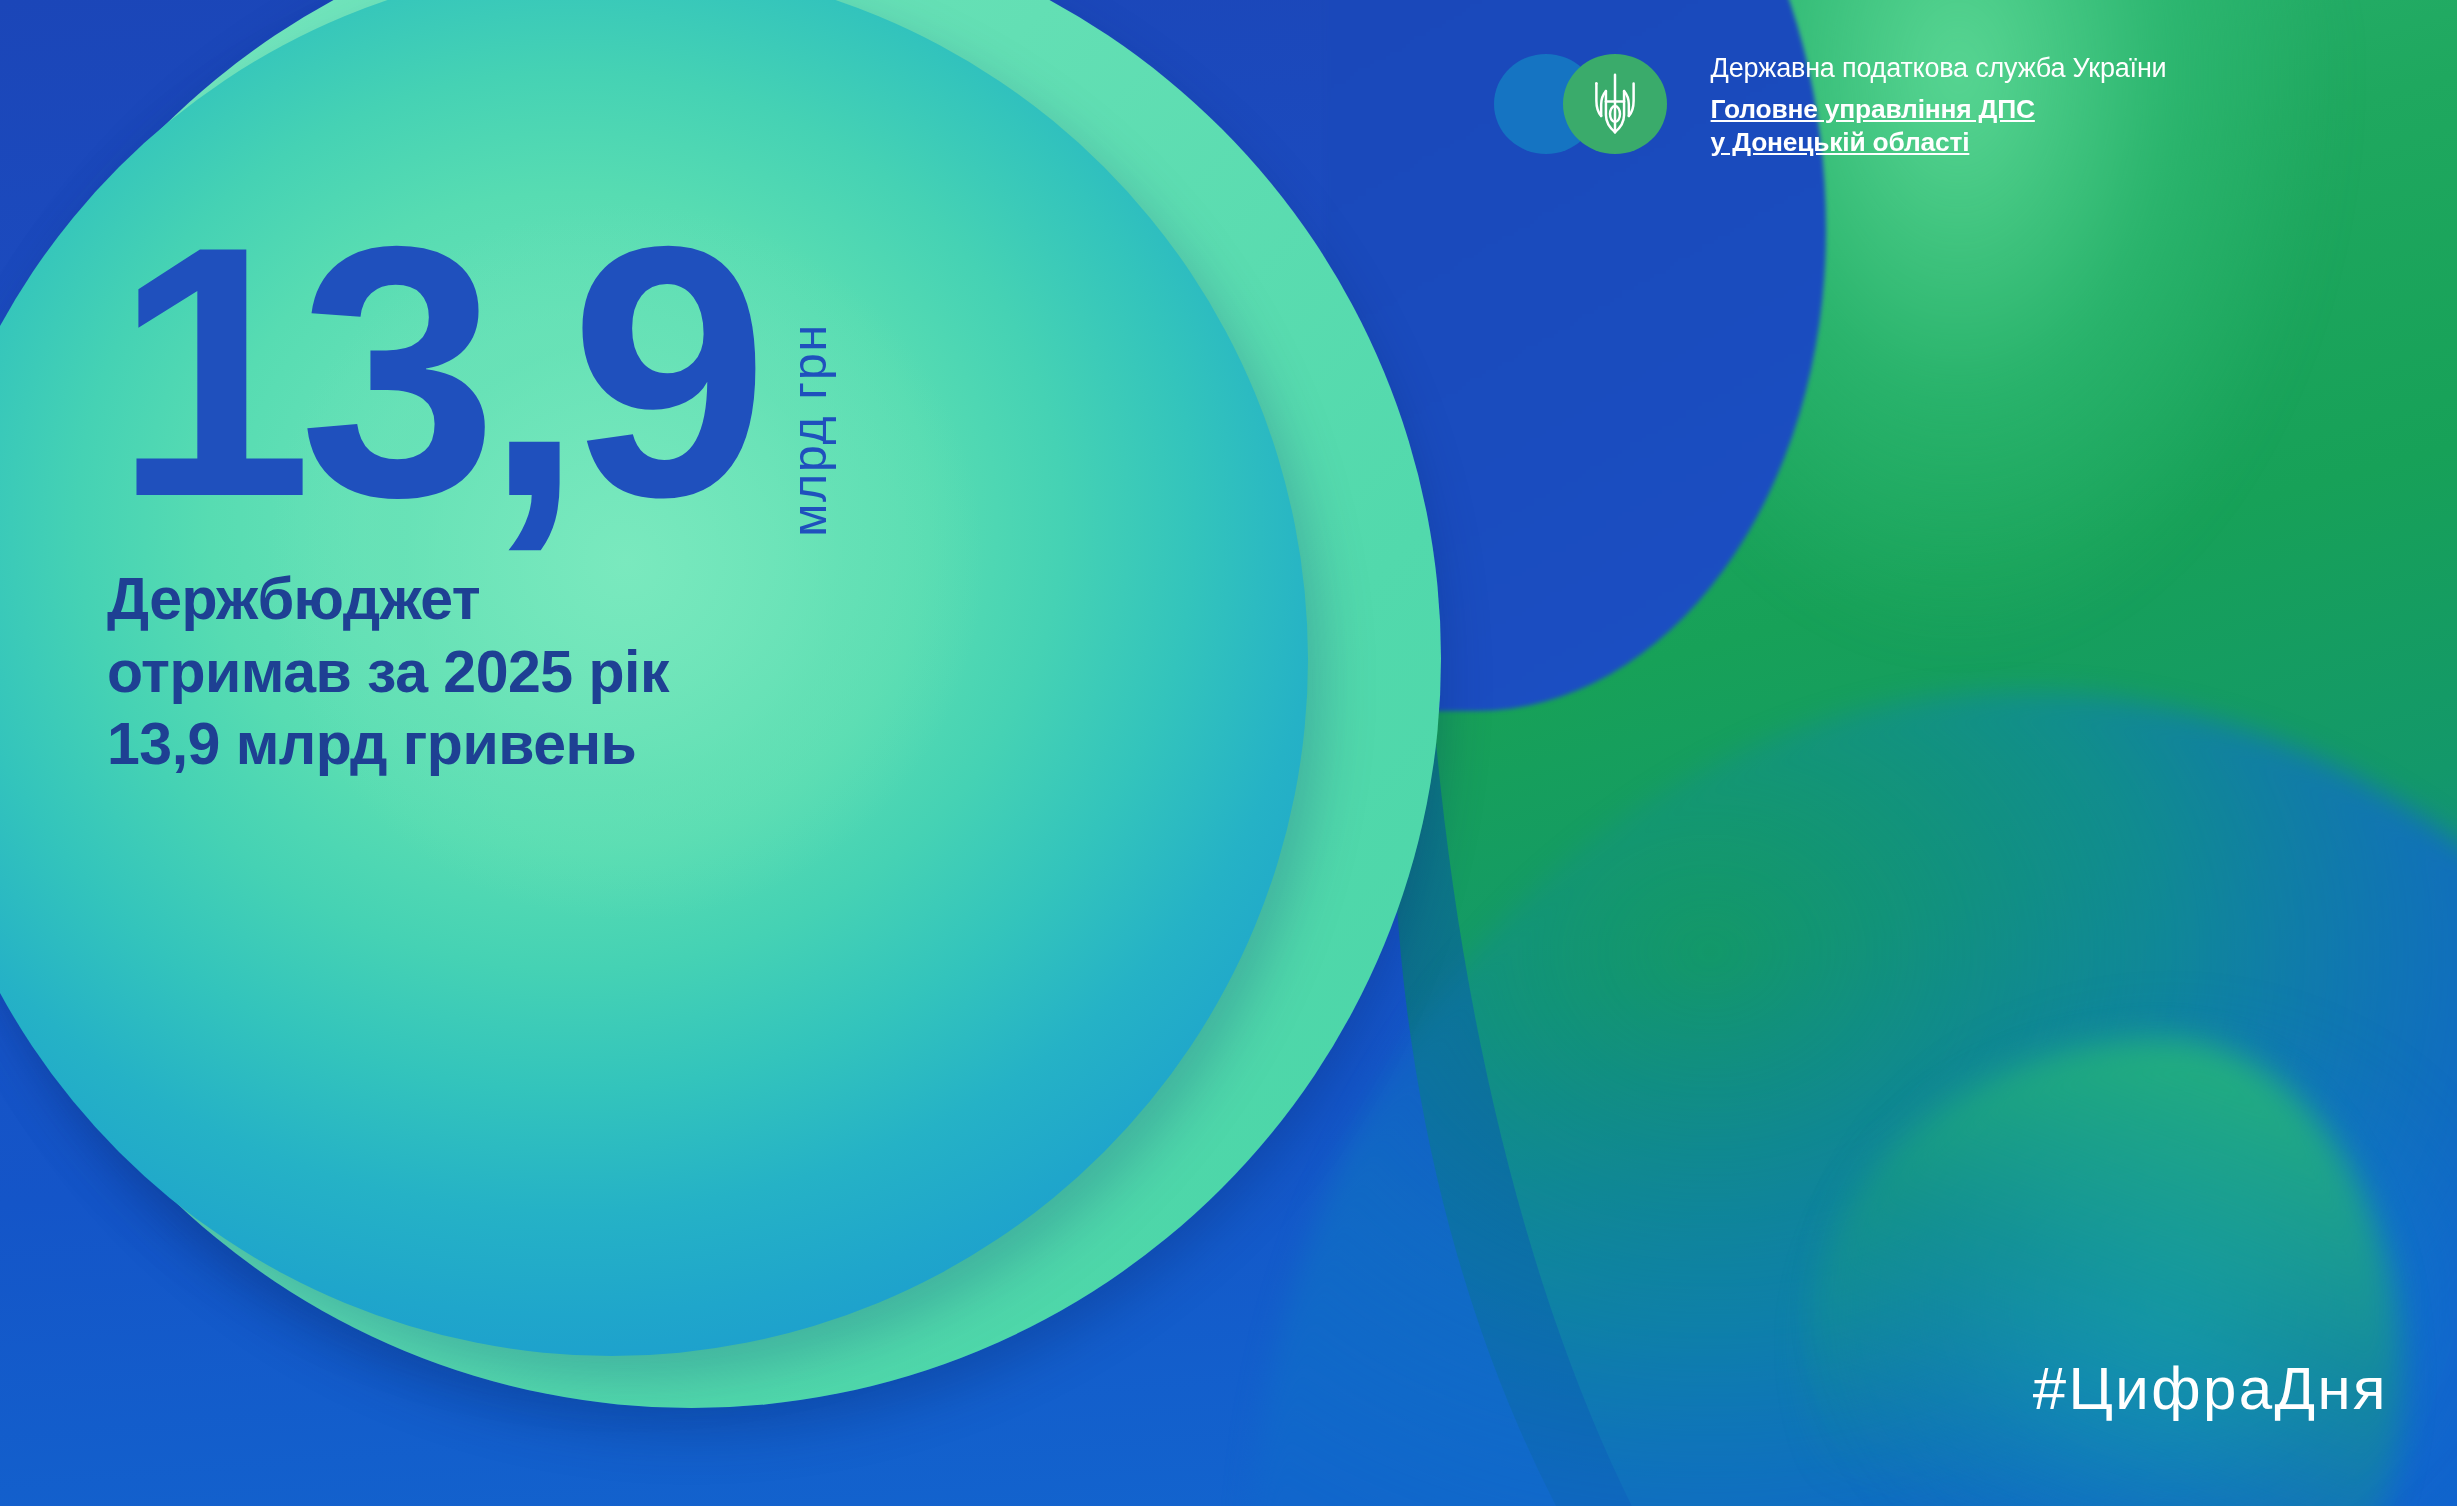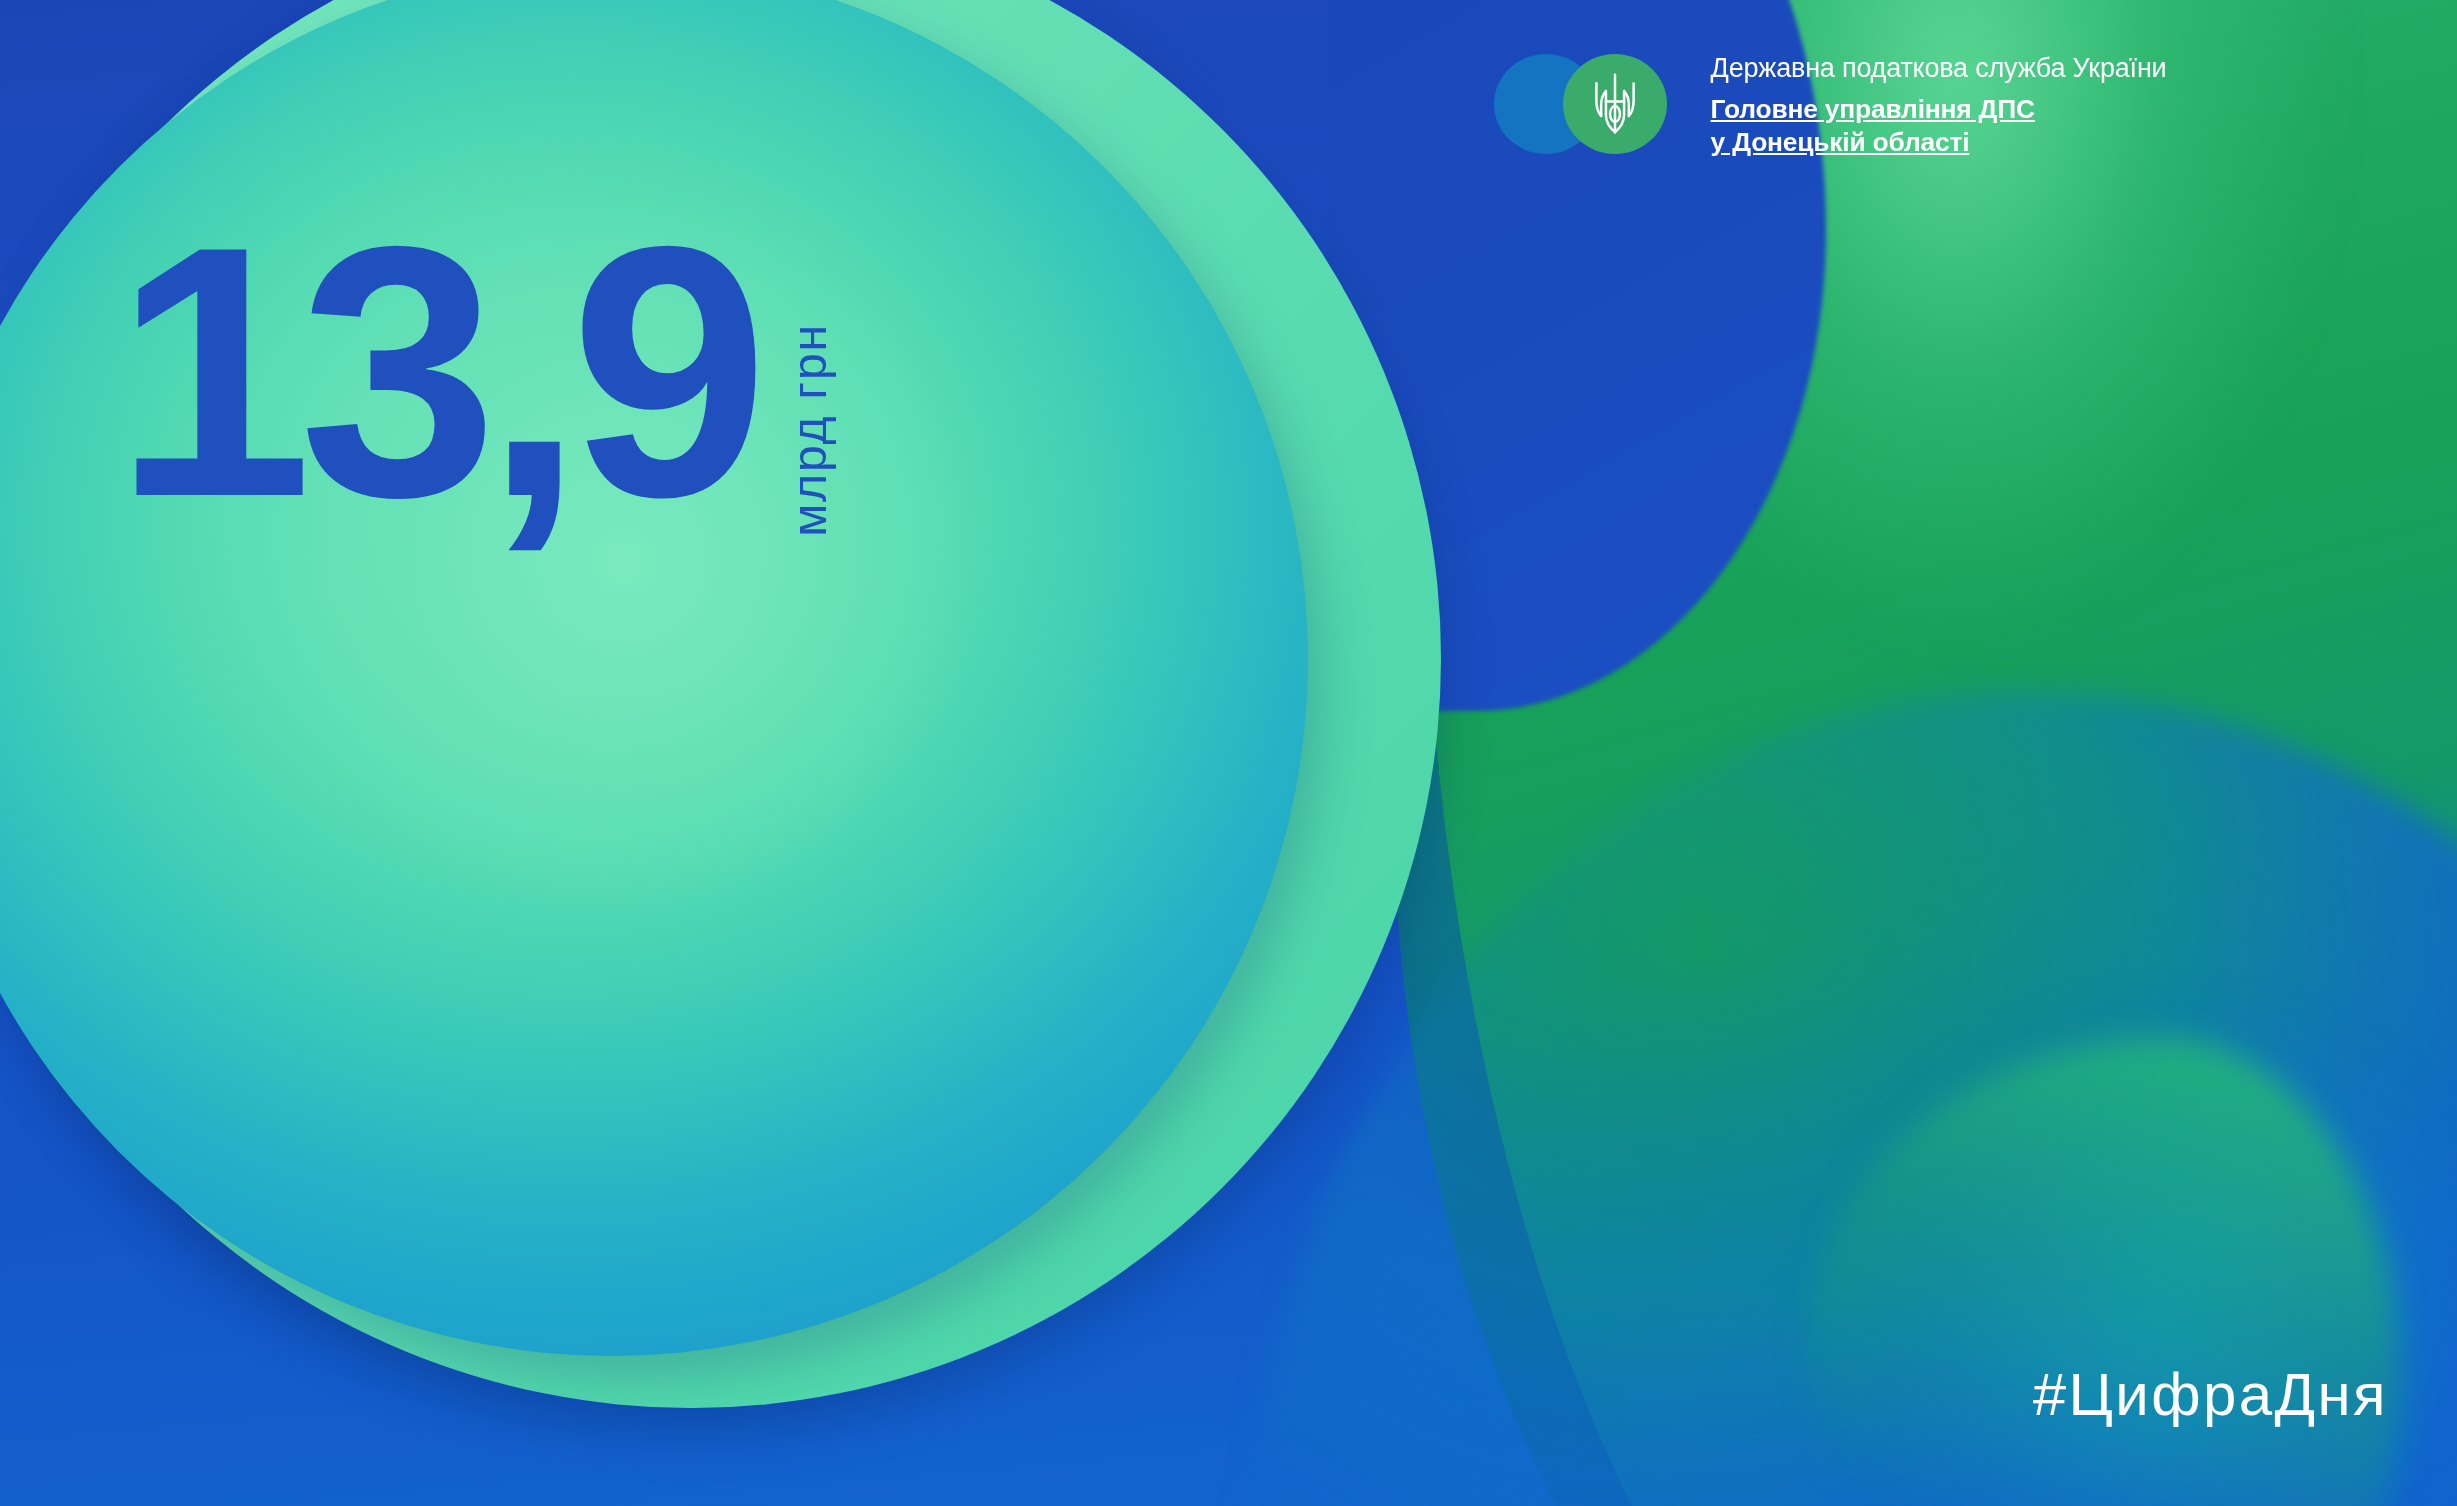--- a/index.html
+++ b/index.html
@@ -223,21 +223,21 @@
     line-height:1.34; white-space:nowrap;
   }
   .logo-line2 {
     font-size:26.4px; font-weight:700; letter-spacing:-0.2px;
     line-height:1.26; margin-top:6.7px; white-space:pre-line;text-decoration:underline;
   }
 
   
   .hashtag {
     position:absolute;
-    right:69px; bottom:77px;
+    right:69px; bottom:83px;
     color:#ffffff;
     font-size:60px;
     font-weight:300;
     letter-spacing:2.4px;
     white-space:nowrap;
   }
 </style>
 </head>
 <body>
 
@@ -258,20 +258,23 @@
   <div class="disc-shadow"></div>
   <div class="disc-inner">
     <div class="disc-glow"></div>
 
     <div class="disc-content">
       <div class="bignum-row">
         <div class="bignum">13,9</div>
         <div class="unit">млрд грн</div>
       </div>
 
+      <div class="caption">Держбюджет
+отримав за 2025 рік
+13,9 млрд гривень</div>
     </div>
   </div>
 
   <div class="logo">
     <div class="logo-marks">
       <div class="mark-blue"></div>
       <div class="mark-green">
         <svg width="50" height="63" viewBox="0 0 52 66" aria-hidden="true">
           <g fill="none" stroke="#ffffff" stroke-width="2.6" stroke-linecap="round" stroke-linejoin="round">
             <path d="M26 3 L26 63"></path>

